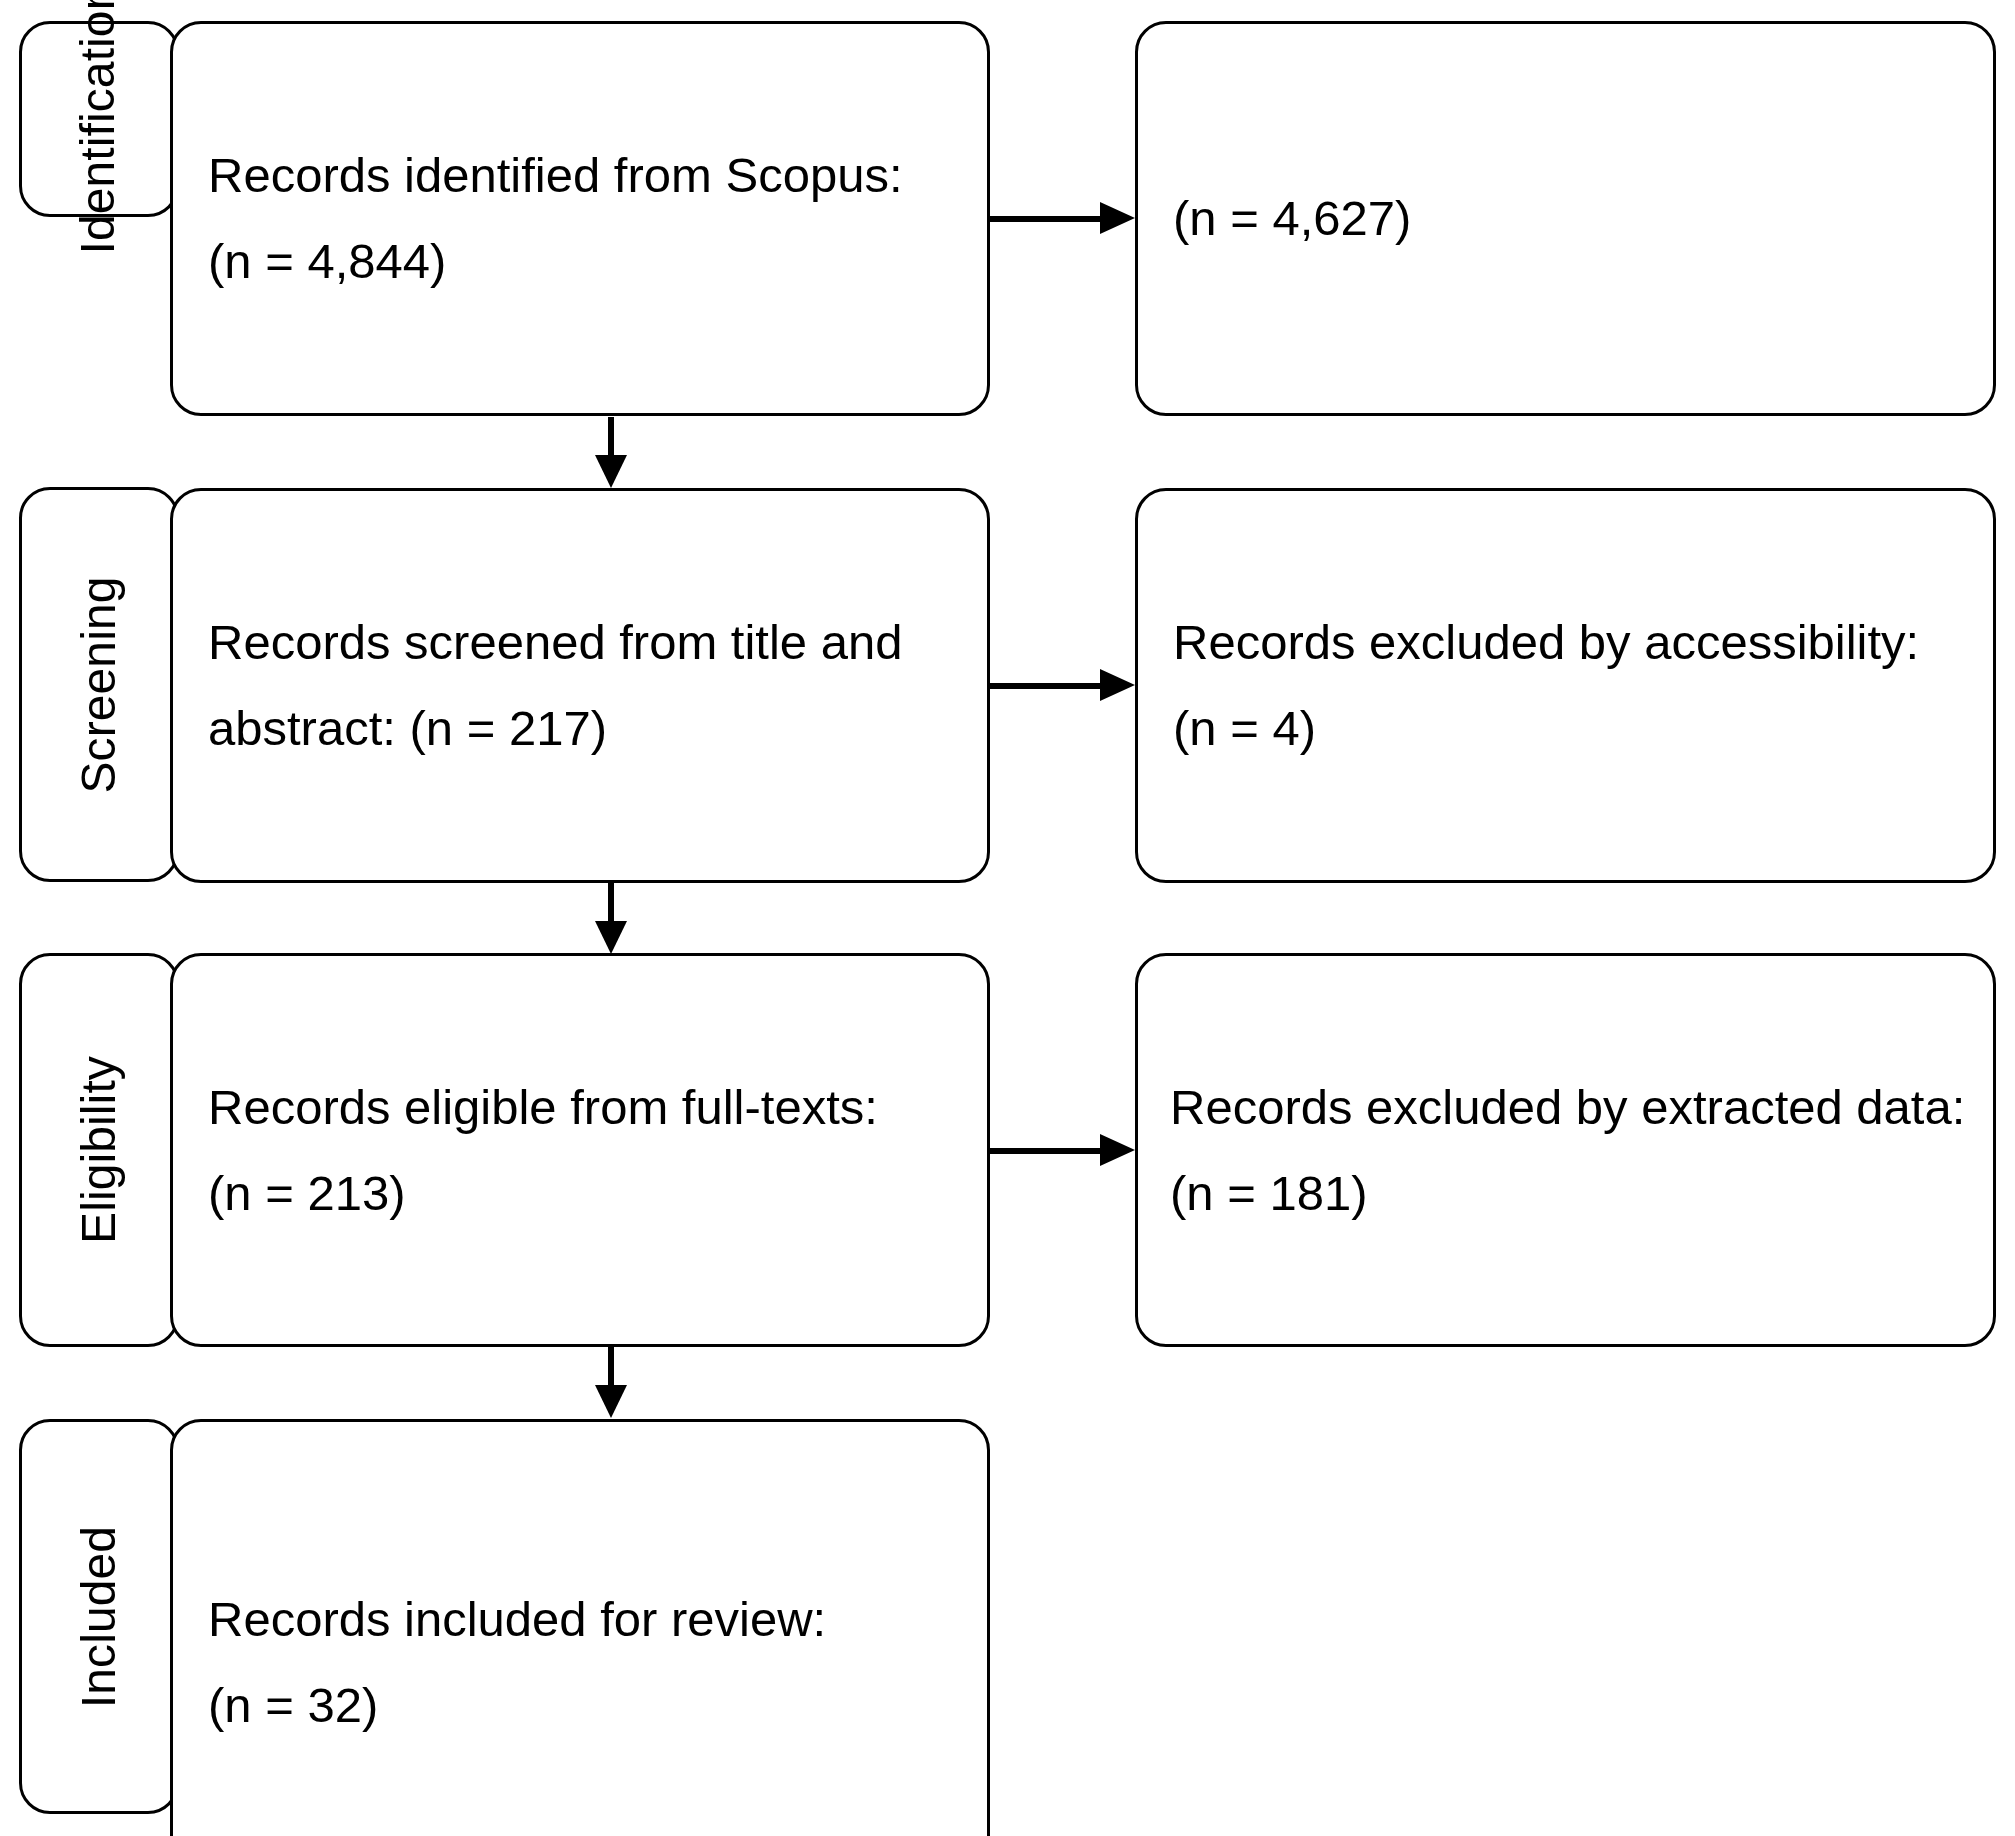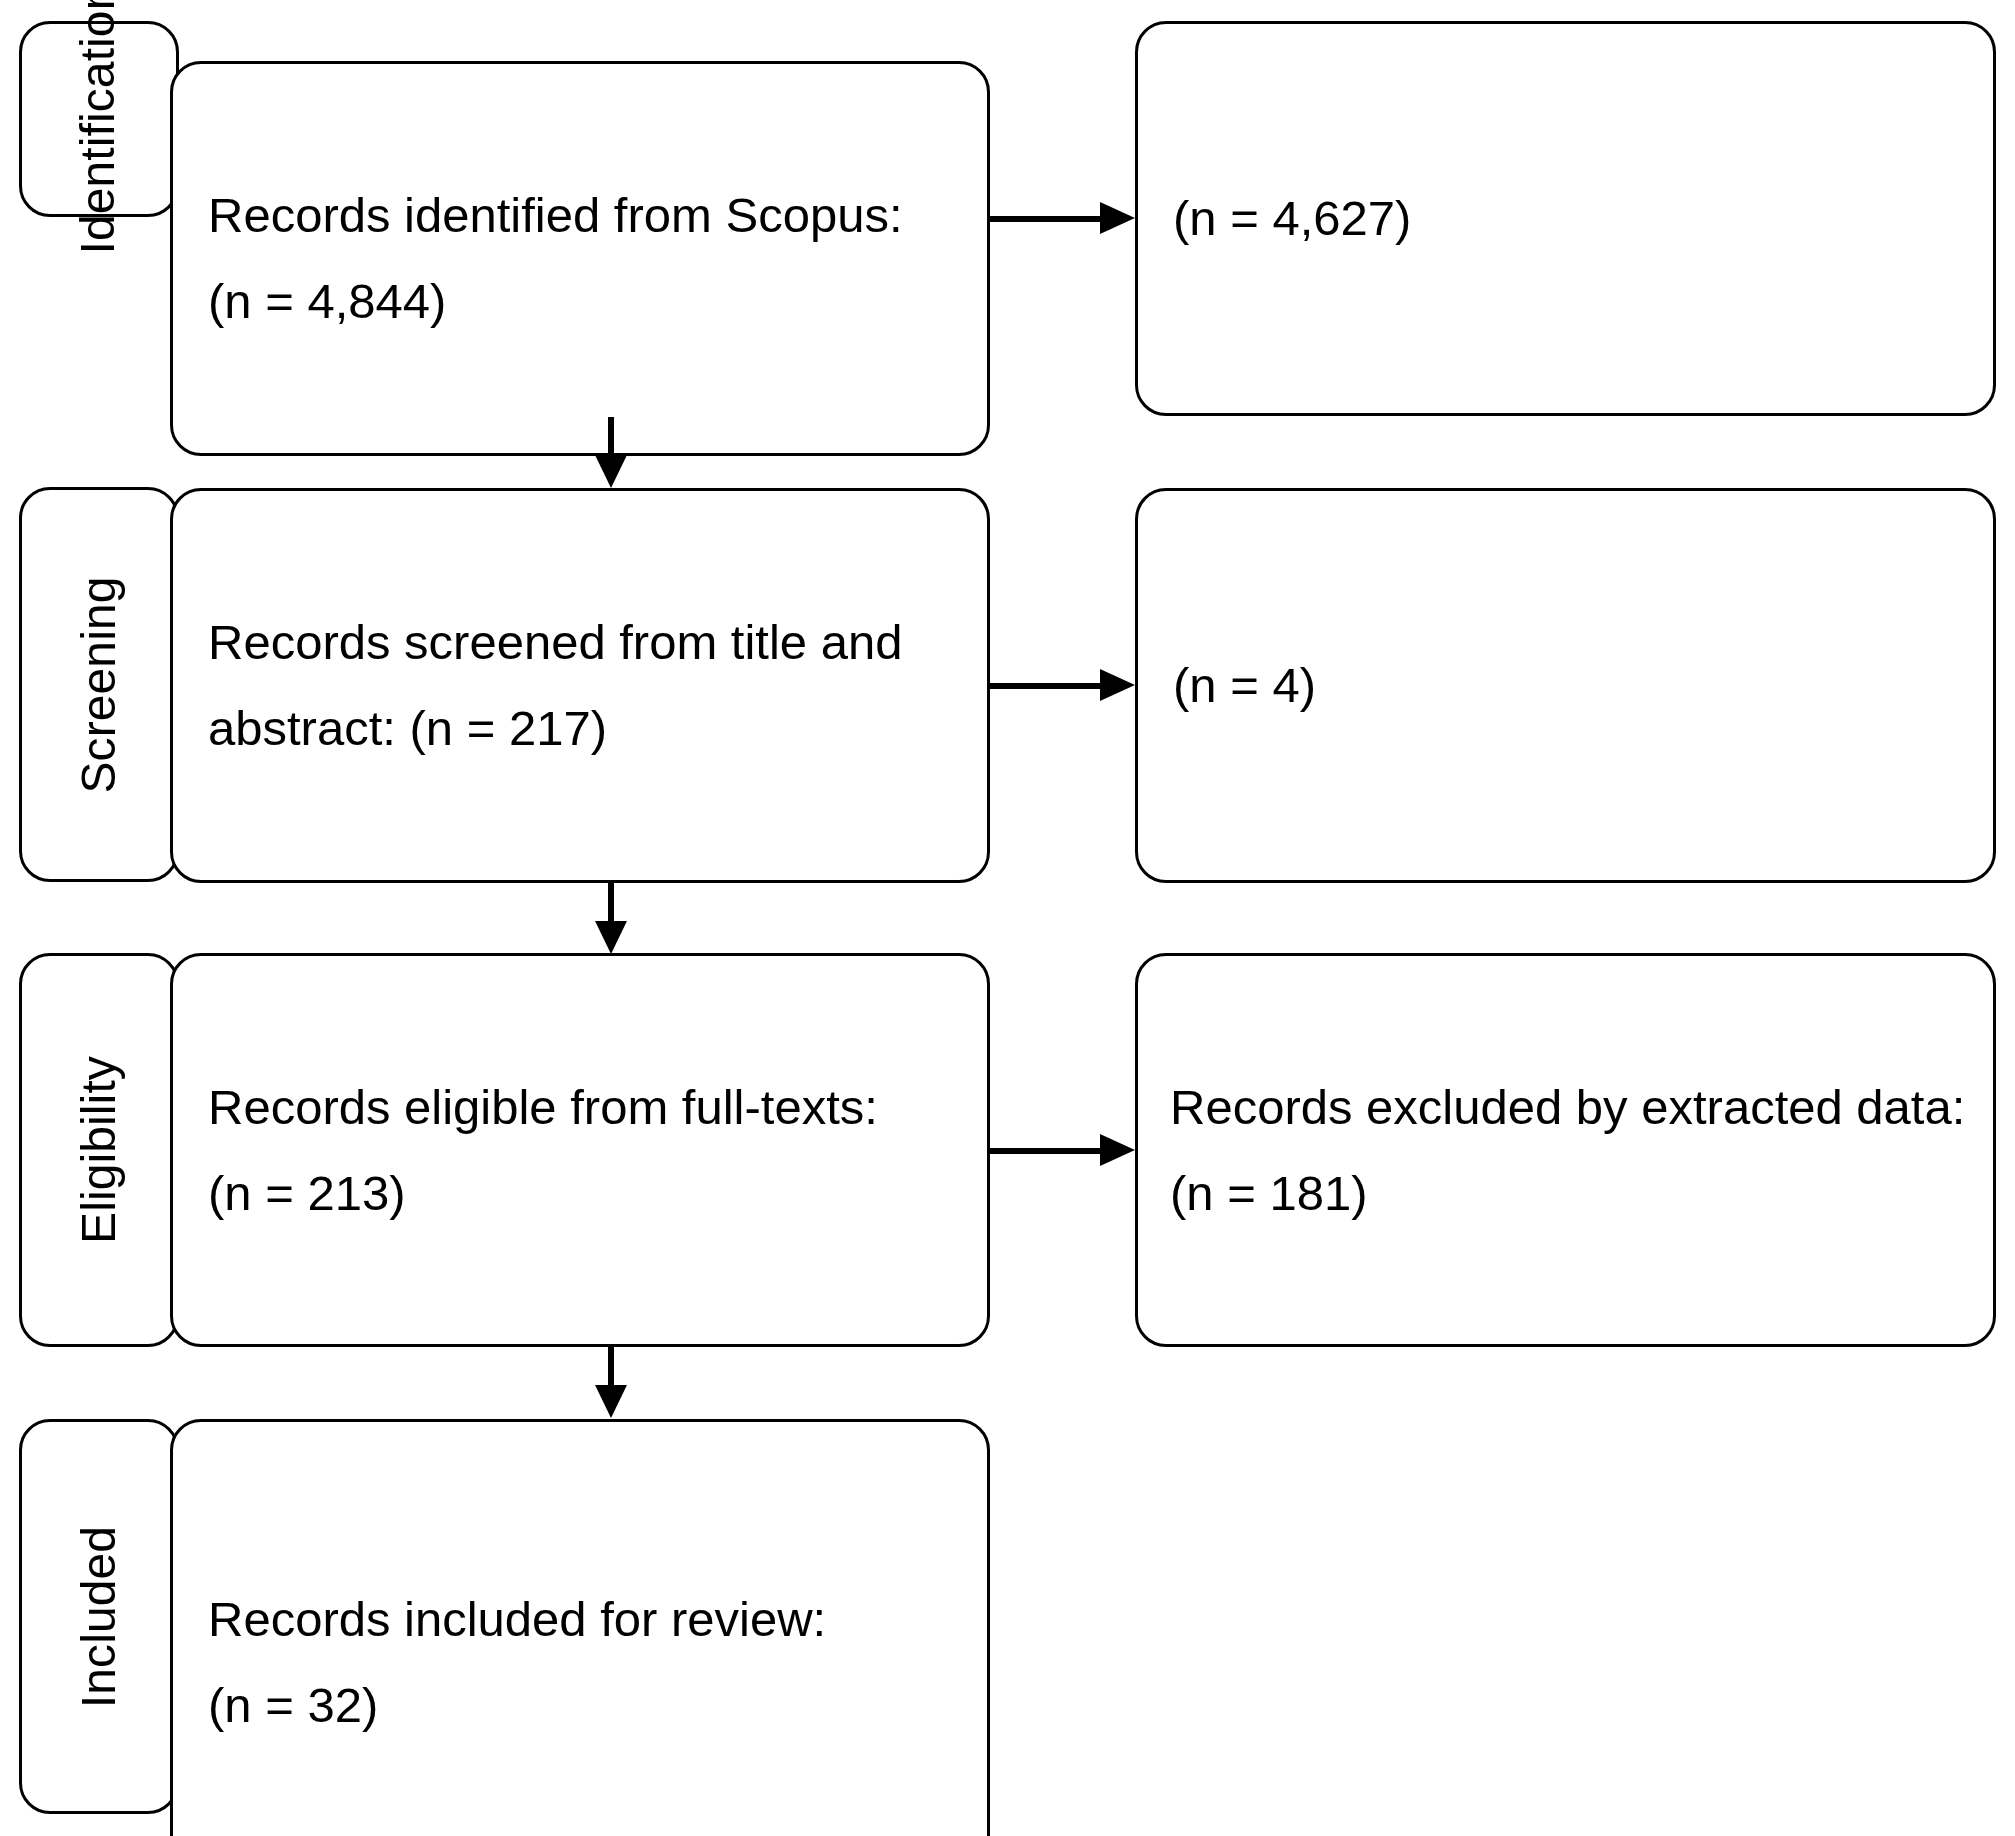--- a/index.html
+++ b/index.html
@@ -108,21 +108,21 @@
 </style>
 </head>
 <body>
 
 <div id="stage">
 
   <div class="box stage-label" style="left:18.7px; top:21.4px; width:160px; height:196px;">
     <span class="rot">Identification</span>
   </div>
 
-  <div class="box content-box" style="left:170px; top:21.4px; width:820px; height:395px;margin-top:40px;">
+  <div class="box content-box" style="left:170px; top:21.4px; width:820px; height:395px;">
     <span class="line">Records identified from Scopus:</span>
     <span class="line">(n = 4,844)</span>
   </div>
 
   <div class="arrow-h" style="left:990px; top:202px; width:145px; height:33px;">
     <div class="shaft" style="width:110px;"></div>
     <div class="head"></div>
   </div>
 
   <div class="box content-box" style="left:1135px; top:21.4px; width:861px; height:395px;">
@@ -142,20 +142,21 @@
     <span class="line">Records screened from title and</span>
     <span class="line">abstract: (n = 217)</span>
   </div>
 
   <div class="arrow-h" style="left:990px; top:669px; width:145px; height:33px;">
     <div class="shaft" style="width:110px;"></div>
     <div class="head"></div>
   </div>
 
   <div class="box content-box" style="left:1135px; top:488px; width:861px; height:395px;">
+    <span class="line">Records excluded by accessibility:</span>
     <span class="line">(n = 4)</span>
   </div>
 
   <div class="arrow-v" style="left:596px; top:883px; width:29px; height:71px;">
     <div class="shaft" style="height:39px;"></div>
     <div class="head"></div>
   </div>
 
   <div class="box stage-label" style="left:18.7px; top:953px; width:160px; height:394px;">
     <span class="rot">Eligibility</span>

